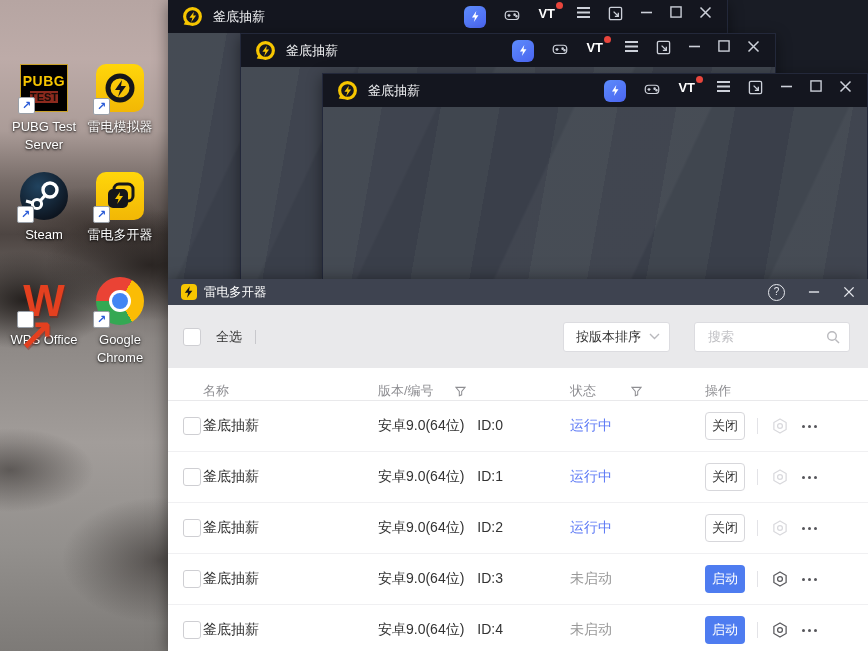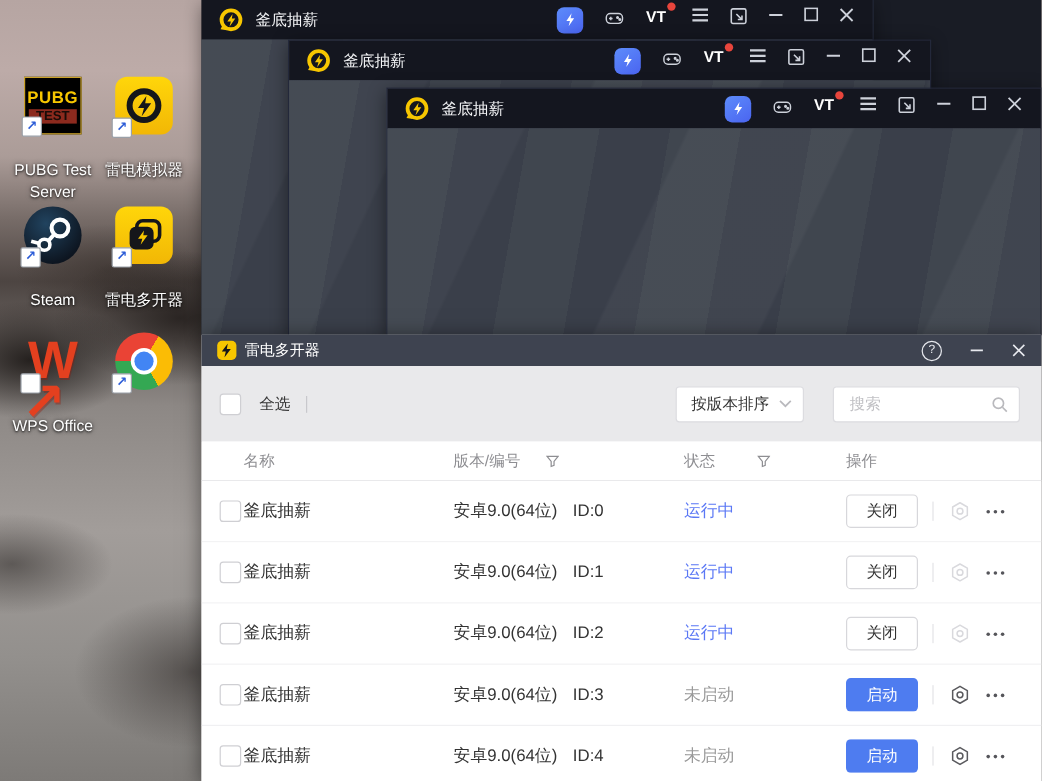--- a/index.html
+++ b/index.html
@@ -11,22 +11,22 @@
     background:
       radial-gradient(ellipse 130px 70px at 25px 300px, rgba(28,24,22,.9), transparent 70%),
       radial-gradient(ellipse 150px 80px at 150px 265px, rgba(33,28,26,.85), transparent 70%),
       radial-gradient(ellipse 110px 55px at 90px 225px, rgba(60,52,48,.7), transparent 70%),
       radial-gradient(ellipse 120px 60px at 10px 470px, rgba(40,36,34,.55), transparent 70%),
       radial-gradient(ellipse 140px 90px at 160px 560px, rgba(45,40,38,.6), transparent 70%),
       linear-gradient(180deg,#b6a5a2 0%,#bdaba8 9%,#ab9c98 20%,#776c68 28%,#4d4542 36%,#8d8885 52%,#a29d9a 68%,#93908d 84%,#7d7a77 100%);}
 
   
   .icon-cell{position:absolute;width:88px;text-align:center;cursor:default;}
-  .icon-art{width:48px;height:48px;margin:0 auto;position:relative;}
-  .icon-label{margin-top:21px;font-size:13px;color:#fff;line-height:1.35;
+  .icon-art{width:48px;height:48px;margin:0 auto;position:relative;align-items:center;}
+  .icon-label{margin-top:6px;font-size:13px;color:#fff;line-height:1.35;
               text-shadow:0 1px 2px rgba(0,0,0,.85),0 0 4px rgba(0,0,0,.5);}
   .shortcut{position:absolute;left:-3px;bottom:-3px;width:15px;height:15px;background:#fff;
             border:1px solid #9aa0a8;border-radius:2px;font-size:11px;line-height:14px;
             font-weight:bold;color:#2a5bd7;text-align:center;}
   .art-pubg{background:#000;border:1px solid #caa22a;box-sizing:border-box;display:flex;flex-direction:column;justify-content:center;}
   .art-pubg .p1{color:#f7c600;font-weight:900;font-size:14px;letter-spacing:.5px;}
   .art-pubg .p2{background:#8c2a1e;color:#17090６;color:#1a0c08;font-weight:900;font-size:11px;margin:2px 3px 0;}
   .art-ld{background:linear-gradient(180deg,#ffd60a,#f2b705);border-radius:10px;display:flex;align-items:center;justify-content:center;}
   .art-steam{background:radial-gradient(circle at 38% 30%,#21435f,#0d1520 75%);border-radius:50%;display:flex;align-items:center;justify-content:center;}
   .art-multi{background:linear-gradient(180deg,#ffd60a,#f2b705);border-radius:10px;display:flex;align-items:center;justify-content:center;}
@@ -76,31 +76,31 @@
   .t-right{margin-left:auto;display:flex;gap:24px;align-items:center;padding-right:3px;}
   .dropdown{width:107px;height:30px;background:#fff;border:1px solid #dcdce0;border-radius:3px;
             display:flex;align-items:center;padding:0 9px 0 12px;font-size:13px;color:#333;box-sizing:border-box;cursor:pointer;}
   .dropdown .chev{margin-left:auto;color:#b9b9bd;display:flex;}
   .searchbox{width:156px;height:30px;background:#fff;border:1px solid #dcdce0;border-radius:3px;
              display:flex;align-items:center;padding:0 9px 0 11px;box-sizing:border-box;}
   .searchbox input{border:none;outline:none;flex:1;font-size:13px;color:#333;background:transparent;min-width:0;font-family:inherit;}
   .searchbox input::placeholder{color:#c0c0c4;}
   .mag{color:#b9b9bd;display:flex;}
 
-  .m-header{height:32px;display:flex;align-items:center;font-size:13px;color:#8e8e92;
+  .m-header{height:32px;display:flex;align-items:flex-end;font-size:13px;color:#8e8e92;
             border-bottom:1px solid #e9e9eb;flex:none;background:#fff;}
   .hcell{display:flex;align-items:center;gap:5px;}
   .rows{flex:1;overflow:hidden;background:#fff;}
   .row{height:50px;display:flex;align-items:center;border-bottom:1px solid #f0f0f2;font-size:14px;color:#333;background:#fff;}
   .c-check{width:35px;padding-left:15px;box-sizing:border-box;display:flex;flex:none;}
   .c-name{width:175px;flex:none;}
   .c-ver{width:192px;flex:none;display:flex;gap:13px;}
   .c-status{width:135px;flex:none;gap:35px;}
   .c-actions{flex:1;display:flex;align-items:center;}
-  .btn-action{width:60px;height:28px;border-radius:4px;font-size:13px;display:flex;align-items:center;
+  .btn-action{width:40px;height:28px;border-radius:4px;font-size:13px;display:flex;align-items:center;
               justify-content:center;box-sizing:border-box;cursor:pointer;}
   .btn-close{background:#fff;border:1px solid #d7d7db;color:#333;}
   .btn-start{border:1px solid transparent;color:#fff;}
   .a-div{width:1px;height:16px;background:#e3e3e7;margin:0 13px 0 12px;}
   .gear{color:#5a5a5e;display:flex;cursor:pointer;}
   .gear.disabled{color:#d9d9dd;}
   .more{margin-left:13px;display:flex;gap:3px;cursor:pointer;}
   .more i{width:3px;height:3px;border-radius:50%;background:#55555a;display:block;}
 </style>
 </head>
@@ -156,20 +156,21 @@
   </div>
   <div class="icon-label">WPS Office</div>
 </div>
 <div class="icon-cell" style="left:76px;top:277px">
   <div class="icon-art art-chrome">
     <div class="chrome-core">
         <div></div>
       </div>
     <span class="shortcut">↗</span>
   </div>
+  <div class="icon-label">Google Chrome</div>
 </div>
 
 <div class="emu-backdrop"></div>
 
 <div class="emu-window" id="emu1">
   <div class="emu-titlebar">
     <svg width="21" height="21" viewBox="0 0 24 24">
       <circle cx="12" cy="12" r="9" fill="#14161f" stroke="#f7c600" stroke-width="3.6"></circle>
       <path d="M4 17l4 5-6-1z" fill="#f7c600"></path>
       <path d="M13.5 6.5l-5 7h3.4l-1.4 5 5.6-7.7h-3.3z" fill="#f7c600"></path>

